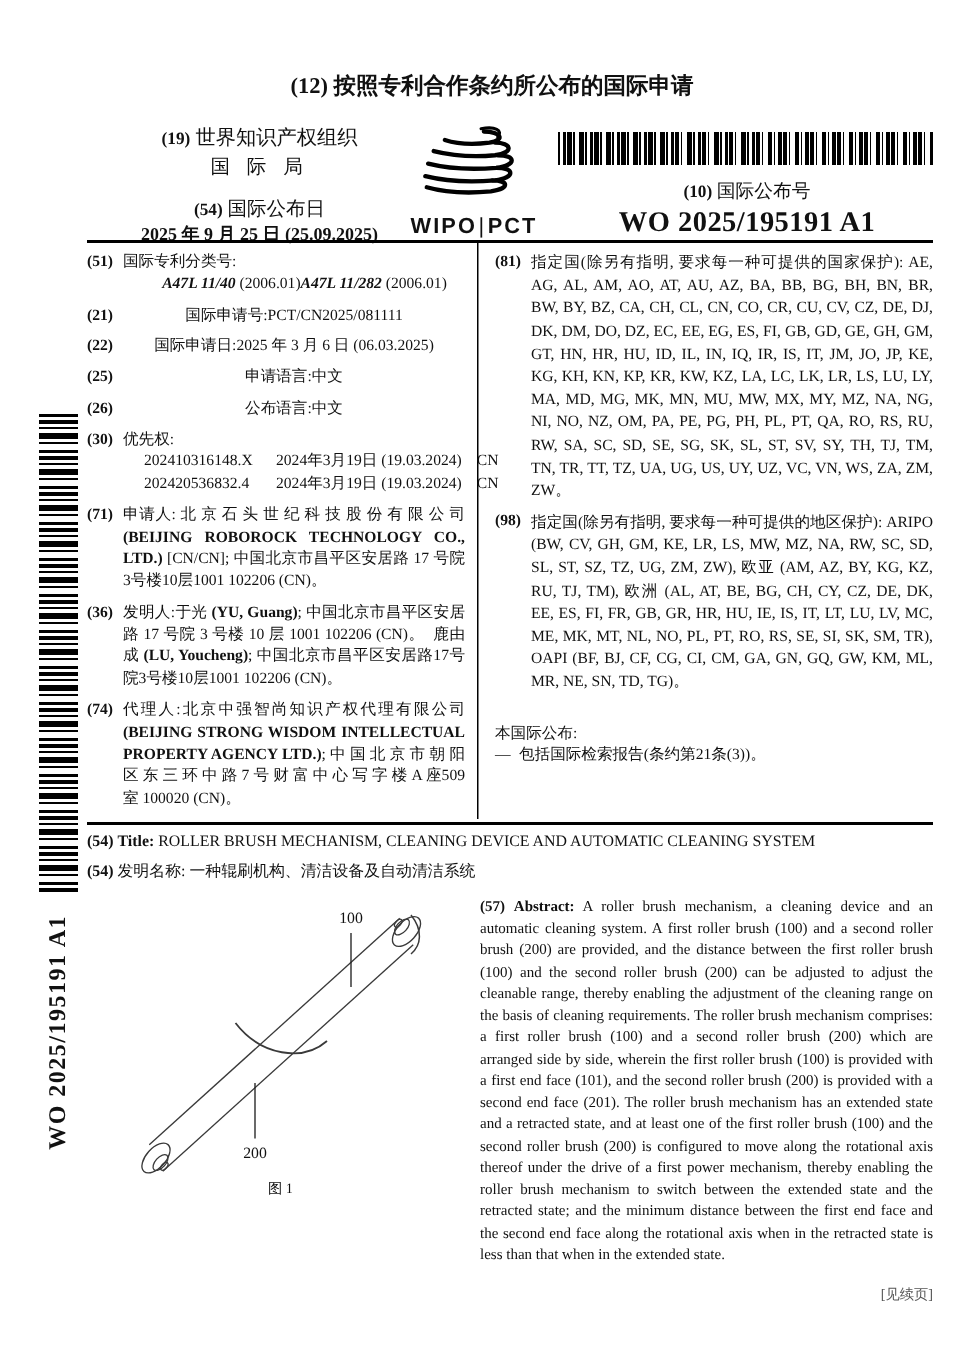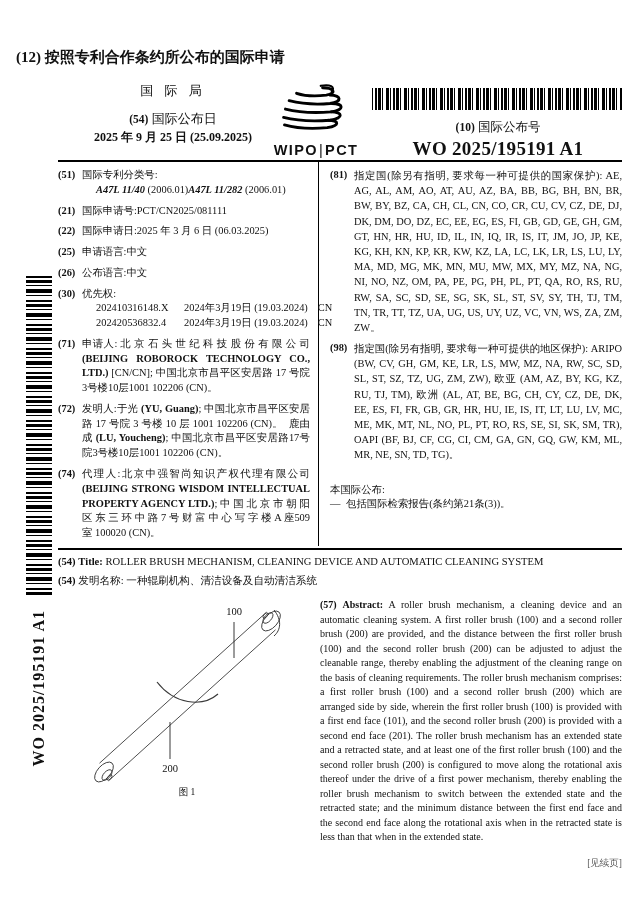--- a/index.html
+++ b/index.html
@@ -48,21 +48,21 @@
     font-weight: bold;
     font-size: 16px;
     letter-spacing: 1px;
     white-space: nowrap;
   }
 
   
   .hdr-title {
     position: absolute;
     left: 0; top: 48px; width: 640px;
-    text-align: left;
+    text-align: center;
     font-size: 15px;
     padding-left: 16px;
   }
   .hdr-title b { font-weight: bold; }
 
   .hdr-left {
     position: absolute;
     left: 68px; top: 82px; width: 210px;
     text-align: center;
     line-height: 1.45;
@@ -134,21 +134,21 @@
 
   .fld { display: flex; margin-top: 6px; }
   .fld:first-child { margin-top: 2px; }
   .fld-code {
     font-weight: bold;
     flex: 0 0 24px;
     white-space: nowrap;
   }
   .fld-body { flex: 1 1 auto; }
 
-  .row2 { display: flex; justify-content: flex-start; }
+  .row2 { display: flex; justify-content: center; }
   .ipc { font-style: italic; font-weight: bold; }
   .ipc .ver { font-style: normal; font-weight: normal; }
   .indent { padding-left: 14px; }
 
   .prio-row {
     display: flex;
     gap: 10px;
     padding-left: 14px;
     white-space: nowrap;
   }
@@ -217,20 +217,24 @@
   <div class="spine">
     <div class="vbarcode"></div>
     <div class="vpubnum">WO 2025/195191 A1</div>
   </div>
 
   <div class="hdr-title">
     <b>(12) 按照专利合作条约所公布的国际申请</b>
   </div>
 
   <div class="hdr-left">
+    <div class="hdr-org">
+      <span class="num">(19)</span>
+      <span>世界知识产权组织</span>
+    </div>
     <div class="hdr-bureau">国 际 局</div>
     <div class="hdr-pubdate-lbl">
       <span class="num">(54)</span>
       <span>国际公布日</span>
     </div>
     <div class="hdr-pubdate-val">2025 年 9 月 25 日 (25.09.2025)</div>
   </div>
 
   <div class="wipo">
     <svg class="wipo-mark" viewBox="0 0 110 56">
@@ -324,21 +328,21 @@
         </div>
       </span>
     </div>
 
     <div class="fld">
       <span class="fld-code">(71)</span>
       <span class="fld-body just-wide"><span>申请人:</span> <span>北 京 石 头 世 纪 科 技 股 份 有 限 公 司</span> <b class="en">(BEIJING ROBOROCK TECHNOLOGY CO., LTD.)</b> <span>[CN/CN]</span>; <span>中国北京市昌平区安居路 17 号院3号楼10层1001 102206 (CN)。</span></span>
     </div>
 
     <div class="fld">
-      <span class="fld-code">(72)</span>
+      <span class="fld-code">(36)</span>
       <span class="fld-body just-wide"><span>发明人:</span><span>于光</span> <b class="en">(YU, Guang)</b>; <span>中国北京市昌平区安居路 17 号院 3 号楼 10 层 1001 102206 (CN)。</span> &nbsp;<span>鹿由成</span> <b class="en">(LU, Youcheng)</b>; <span>中国北京市昌平区安居路17号院3号楼10层1001 102206 (CN)。</span></span>
     </div>
 
     <div class="fld">
       <span class="fld-code">(74)</span>
       <span class="fld-body just-wide"><span>代理人:</span><span>北京中强智尚知识产权代理有限公司</span> <b class="en">(BEIJING STRONG WISDOM INTELLECTUAL PROPERTY AGENCY LTD.)</b>; <span>中 国 北 京 市 朝 阳 区 东 三 环 中 路 7 号 财 富 中 心 写 字 楼 A 座509室 100020 (CN)。</span></span>
     </div>
 
   </div>
 

